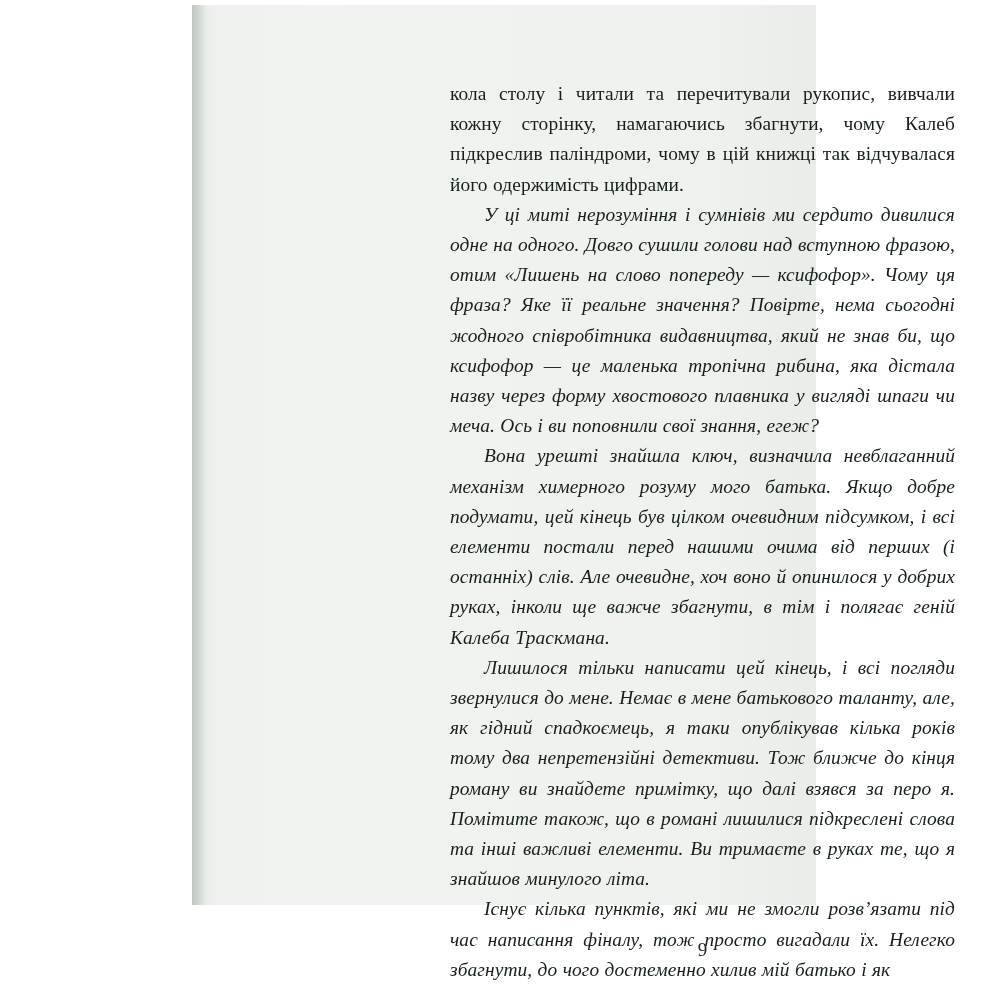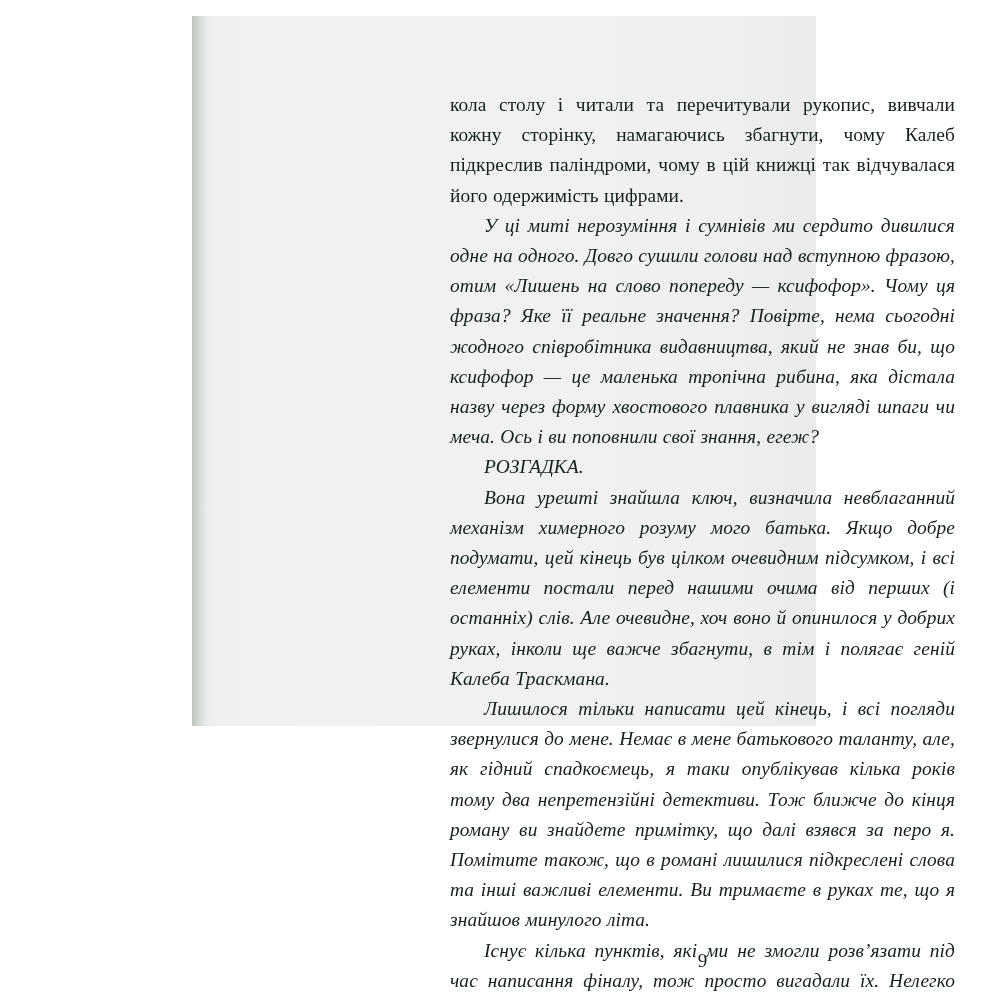--- a/index.html
+++ b/index.html
@@ -16,23 +16,23 @@
   .page {
     position: relative;
     width: 1000px;
     height: 1000px;
     background: #ffffff;
   }
   
   .paper {
     position: absolute;
     left: 192px;
-    top: 16px;
+    top: 5px;
     width: 624px;
-    height: 710px;
+    height: 900px;
     background: #eef1ee;
     background-image: linear-gradient(to right,
         #e4e8e4 0px, #eef1ee 26px, #f1f3f0 120px, #eef1ee 520px, #e9ece9 624px);
   }
   .paper::before {
     
     content: "";
     position: absolute;
     left: 0;
     top: 0;
@@ -71,20 +71,19 @@
   }
 </style>
 </head>
 <body>
 
 <div class="page">
   <div class="paper">
     <div class="text-column">
       <p>кола столу і читали та перечитували рукопис, вивчали кожну сторінку, намагаючись збагнути, чому Калеб підкреслив палiндроми, чому в цій книжці так відчувалася його одержимість цифрами.</p>
       <p class="indent">У ці миті нерозуміння і сумнівів ми сердито дивилися одне на одного. Довго сушили голови над вступною фразою, отим «Лишень на слово попереду — ксифофор». Чому ця фраза? Яке її реальне значення? Повірте, нема сьогодні жодного співробітника видавництва, який не знав би, що ксифофор — це маленька тропічна рибина, яка дістала назву через форму хвостового плавника у вигляді шпаги чи меча. Ось і ви поповнили свої знання, егеж?</p>
-      <p class="indent">РОЗГАДКА.</p>
       <p class="indent">Вона урешті знайшла ключ, визначила невблаганний механізм химерного розуму мого батька. Якщо добре подумати, цей кінець був цілком очевидним підсумком, і всі елементи постали перед нашими очима від перших (і останніх) слів. Але очевидне, хоч воно й опинилося у добрих руках, інколи ще важче збагнути, в тім і полягає геній Калеба Траскмана.</p>
       <p class="indent">Лишилося тільки написати цей кінець, і всі погляди звернулися до мене. Немає в мене батькового таланту, але, як гідний спадкоємець, я таки опублікував кілька років тому два непретензійні детективи. Тож ближче до кінця роману ви знайдете примітку, що далі взявся за перо я. Помітите також, що в романі лишилися підкреслені слова та інші важливі елементи. Ви тримаєте в руках те, що я знайшов минулого літа.</p>
       <p class="indent">Існує кілька пунктів, які ми не змогли розв’язати під час написання фіналу, тож просто вигадали їх. Нелегко збагнути, до чого достеменно хилив мій батько і як</p>
     </div>
     <div class="page-number">9</div>
   </div>
 </div>
 
 </body></html>

